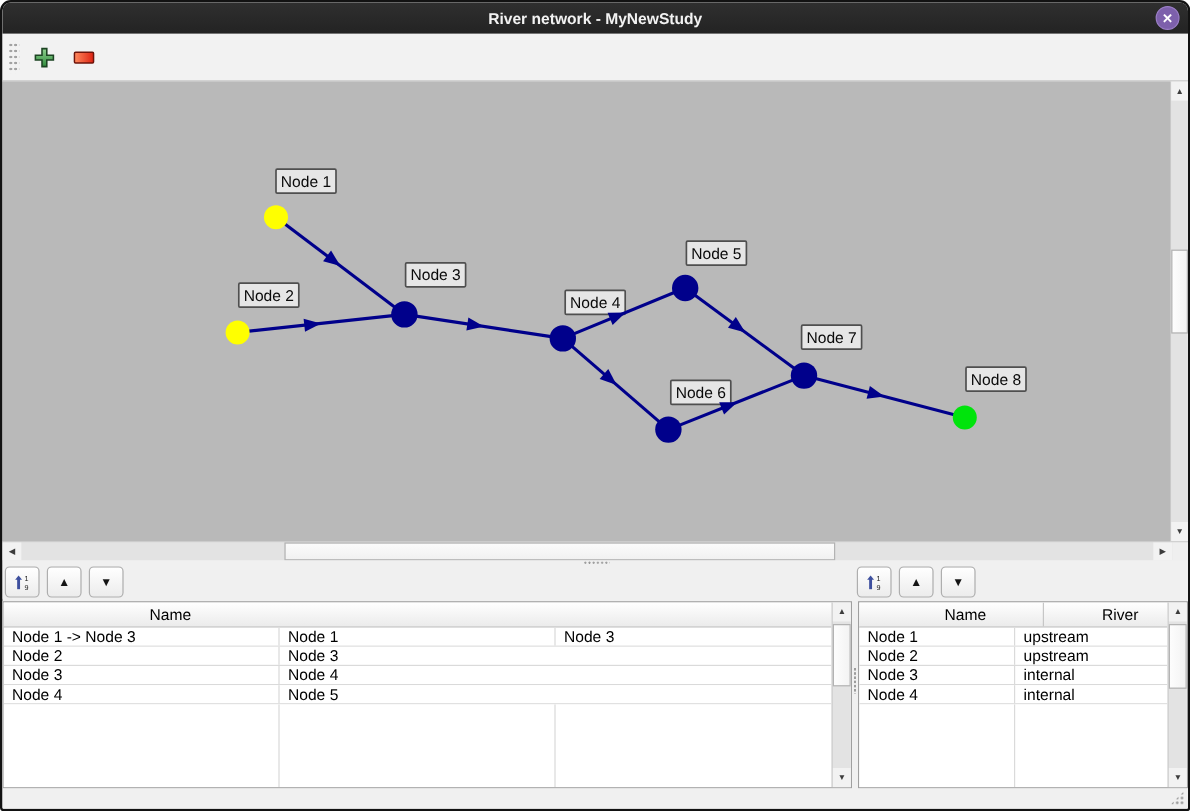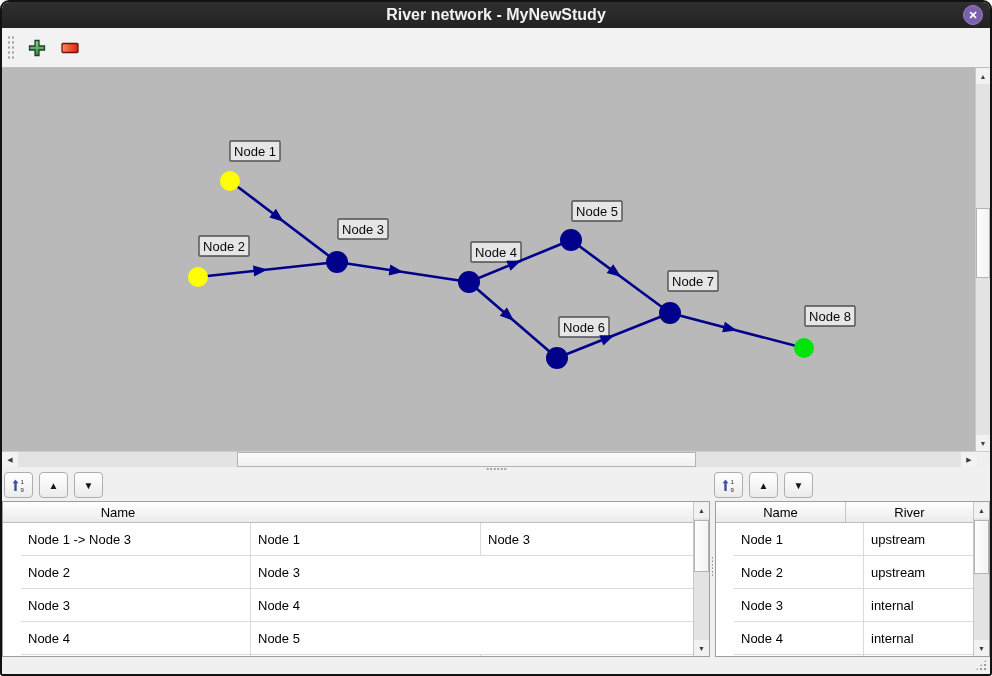--- a/index.html
+++ b/index.html
@@ -5,21 +5,21 @@
   * { box-sizing: border-box; margin: 0; padding: 0; }
   html,body { background:#ffffff; }
   body { width:992px; height:676px; font-family:"Liberation Sans",sans-serif; }
 
   .window { width:992px; height:676px; border:2px solid #121212; border-radius:9px 9px 3px 3px;
             overflow:hidden; background:#f0f0f0; display:flex; flex-direction:column; }
 
   
   .titlebar { height:26px; flex:none; background:linear-gradient(#2f2f2f,#232323); position:relative;
               display:flex; align-items:center; justify-content:center; }
-  .title-text { color:#f2f2f2; font-size:16px; font-weight:bold; }
+  .title-text { color:#f2f2f2; font-size:13px; font-weight:bold; }
   .close-btn { position:absolute; right:7px; top:3px; width:20px; height:20px; border-radius:50%;
                background:#7d60ab; border:1px solid #9a7ec6; color:#ffffff; font-size:11px; font-weight:bold;
                display:flex; align-items:center; justify-content:center; cursor:pointer; }
 
   
   .toolbar { height:40px; flex:none; background:#f2f2f2; border-bottom:1px solid #bdbdbd;
              display:flex; align-items:center; }
   .grip-v { width:9px; height:26px; margin:0 8px 0 5px;
             background-image:radial-gradient(circle,#a2a2a2 1px,transparent 1.3px);
             background-size:4px 5px; }
@@ -66,26 +66,26 @@
   .tables-row { height:158px; flex:none; display:flex; padding-top:2px; }
   .tbl { background:#ffffff; border:1px solid #9f9f9f; display:flex; overflow:hidden; }
   .tbl-left { width:708px; flex:none; }
   .tbl-gap { width:5px; flex:none; position:relative; cursor:col-resize; }
   .tbl-gap .dots { position:absolute; left:1px; top:55px; width:3px; height:22px;
                    background-image:radial-gradient(circle,#979797 0.8px,transparent 1px);
                    background-size:3px 3.5px; }
   .tbl-right { width:275px; flex:none; }
   .tbl-main { flex:1; display:flex; flex-direction:column; overflow:hidden; }
   .tbl-head { display:flex; height:21px; flex:none; background:linear-gradient(#ffffff,#ebebeb);
-              border-bottom:1px solid #bcbcbc; }
+              border-bottom:1px solid #bcbcbc;padding-left:24px; }
   .th { font-size:13px; color:#000; display:flex; align-items:center; justify-content:center;
         border-right:1px solid #c6c6c6; flex:none; }
   .th:last-child { border-right:none; }
   .tbl-rows { flex:1; display:flex; flex-direction:column; overflow:hidden; }
-  .tr { display:flex; height:33px; flex:none; border-bottom:1px solid #dadada; background:#fff;margin-left:18px; }
+  .tr { display:flex; height:16px; flex:none; border-bottom:1px solid #dadada; background:#fff; }
   .td { font-size:13px; color:#000; display:flex; align-items:center; padding-left:7px;
         border-right:1px solid #dadada; flex:none; overflow:hidden; white-space:nowrap; }
   .td:last-child { border-right:none; }
   .tr.partial { flex:1; border-bottom:none; }
   .tbl-scroll { width:16px; flex:none; border-left:1px solid #c6c6c6; background:#e8e8e8;
                 display:flex; flex-direction:column; }
 
   
   .bottom-strip { flex:1; position:relative; background:#f0f0f0; }
   .resize-grip { position:absolute; right:3px; bottom:3px; width:12px; height:12px; cursor:nwse-resize;

